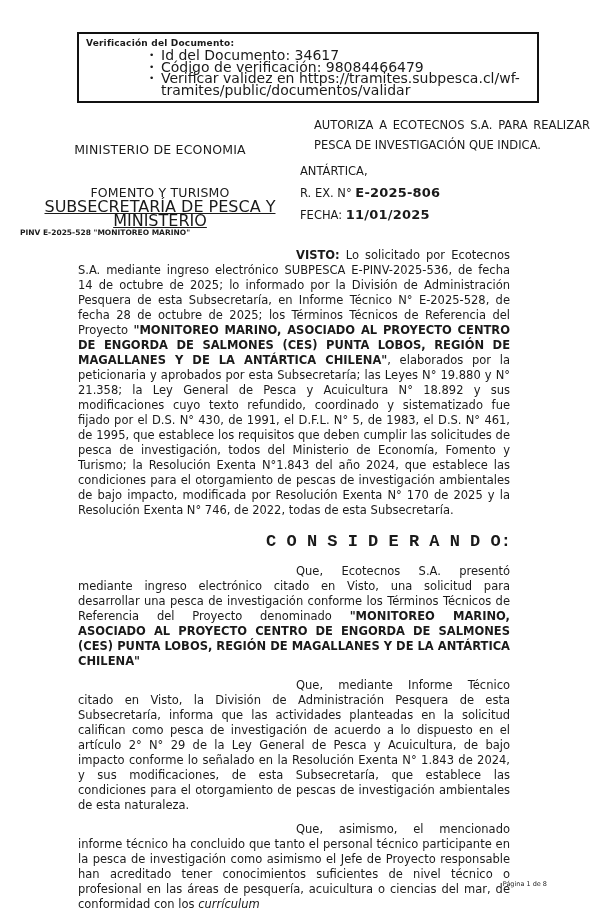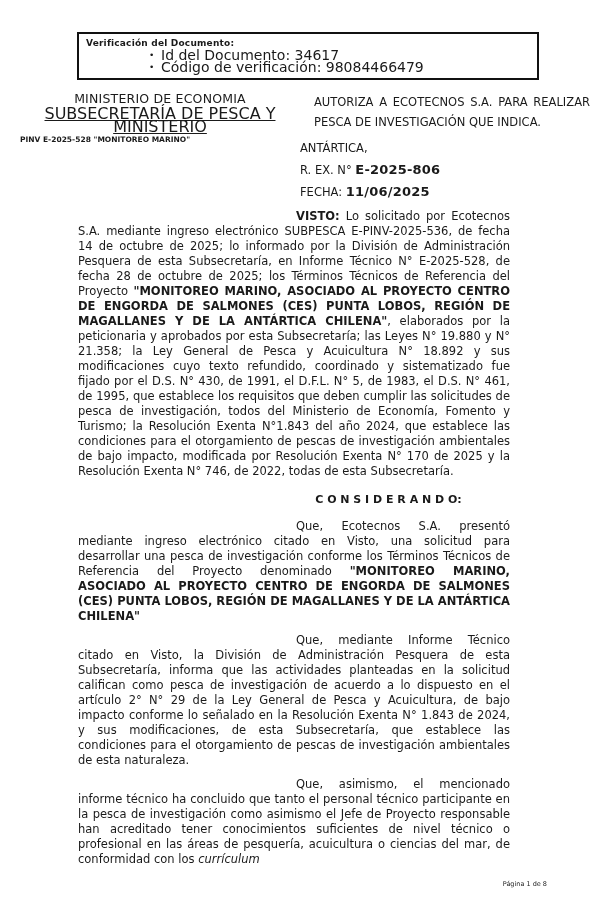--- a/index.html
+++ b/index.html
@@ -21,77 +21,80 @@
     border:2px solid #111111;
     padding:4px 6px 5px 7px;
   }
   .verify-title{font-size:9px;font-weight:bold;letter-spacing:0.2px;}
   .verify-list{margin:2px 0 0 0;padding-left:30px;list-style:none;}
   .verify-list li{font-size:14px;line-height:11.5px;position:relative;margin-left:45px;}
   .verify-list li::before{content:"•";position:absolute;left:-12px;font-size:9px;}
   
   .header-row{display:flex;margin-top:12px;}
   .letterhead{width:300px;box-sizing:border-box;padding-left:20px;text-align:center;}
-  .lh-main{font-size:12.5px;line-height:14.5px;letter-spacing:0.2px;}
+  .lh-main{font-size:12.5px;line-height:14.5px;letter-spacing:0.2px;margin-top:28px;}
   .lh-sub{font-size:16px;line-height:13.5px;font-weight:normal;text-decoration:underline;}
   .lh-ref{font-size:7.5px;line-height:10px;text-align:left;margin-top:1px;font-weight:bold;}
   .header-right{width:290px;box-sizing:border-box;}
   .subject{font-size:11.5px;line-height:20px;text-align:justify;margin-left:14px;}
   .city{font-size:11.5px;margin-top:9px;}
   .resline,.dateline{font-size:11.5px;margin-top:7px;}
   .resline b,.dateline b{font-size:13px;font-weight:bold;letter-spacing:0.2px;}
   
   .para{
     margin:0 90px 9px 78px;
     font-size:11.5px;
     line-height:15px;
     text-align:justify;
   }
   .para.indent{text-indent:218px;}
   .para b{font-weight:bold;}
   .para i{}
   .body-block{margin-top:10px;}
   .considerando{
     font-weight:bold;
-    font-size:11px;
+    font-size:17px;
     margin:14px 61px 13px 78px;
     text-align:center;
     padding-left:160px;
+    font-family:Liberation Mono, monospace;
   }
   .footer{
     position:absolute;
     right:53px;bottom:30px;
     font-size:6.5px;color:#222222;
   }
 </style>
 </head>
 <body>
 
 <div class="page">
 
   <div class="verify-box">
     <div class="verify-title">Verificación del Documento:</div>
     <ul class="verify-list">
       <li>Id del Documento: 34617</li>
       <li>Código de verificación: 98084466479</li>
+      <li>Verificar validez en https://tramites.subpesca.cl/wf-tramites/public/documentos/validar</li>
     </ul>
   </div>
 
   <div class="header-row">
     <div class="letterhead">
       <div class="lh-main">MINISTERIO DE ECONOMIA</div>
+      <div class="lh-main">FOMENTO Y TURISMO</div>
       <div class="lh-sub">SUBSECRETARÍA DE PESCA Y</div>
       <div class="lh-sub">MINISTERIO</div>
       <div class="lh-ref">PINV E-2025-528 "MONITOREO MARINO"</div>
     </div>
     <div class="header-right">
       <div class="subject">AUTORIZA A ECOTECNOS S.A. PARA REALIZAR PESCA DE INVESTIGACIÓN QUE INDICA.</div>
       <div class="city">ANTÁRTICA,</div>
       <div class="resline"><span>R. EX. N°</span> <b>E-2025-806</b></div>
-      <div class="dateline"><span>FECHA:</span> <b>11/06/2025</b></div>
+      <div class="dateline"><span>FECHA:</span> <b>11/01/2025</b></div>
     </div>
   </div>
 
   <div class="body-block">
     <p class="para indent"><b>VISTO:</b><span> Lo solicitado por Ecotecnos S.A. mediante ingreso electrónico SUBPESCA E-PINV-2025-536, de fecha 14 de octubre de 2025; lo informado por la División de Administración Pesquera de esta Subsecretaría, en Informe Técnico N° E-2025-528, de fecha 28 de octubre de 2025; los Términos Técnicos de Referencia del Proyecto </span><b>"MONITOREO MARINO, ASOCIADO AL PROYECTO CENTRO DE ENGORDA DE SALMONES (CES) PUNTA LOBOS, REGIÓN DE MAGALLANES Y DE LA ANTÁRTICA CHILENA"</b><span>, elaborados por la peticionaria y aprobados por esta Subsecretaría; las Leyes N° 19.880 y N° 21.358; la Ley General de Pesca y Acuicultura N° 18.892 y sus modificaciones cuyo texto refundido, coordinado y sistematizado fue fijado por el D.S. N° 430, de 1991, el D.F.L. N° 5, de 1983, el D.S. N° 461, de 1995, que establece los requisitos que deben cumplir las solicitudes de pesca de investigación, todos del Ministerio de Economía, Fomento y Turismo; la Resolución Exenta N°1.843 del año 2024, que establece las condiciones para el otorgamiento de pescas de investigación ambientales de bajo impacto, modificada por Resolución Exenta N° 170 de 2025 y la Resolución Exenta N° 746, de 2022, todas de esta Subsecretaría.</span></p>
 
     <div class="considerando">C O N S I D E R A N D O:</div>
 
     <p class="para indent"><span>Que, Ecotecnos S.A. presentó mediante ingreso electrónico citado en Visto, una solicitud para desarrollar una pesca de investigación conforme los Términos Técnicos de Referencia del Proyecto denominado </span><b>"MONITOREO MARINO, ASOCIADO AL PROYECTO CENTRO DE ENGORDA DE SALMONES (CES) PUNTA LOBOS, REGIÓN DE MAGALLANES Y DE LA ANTÁRTICA CHILENA"</b></p>
 

